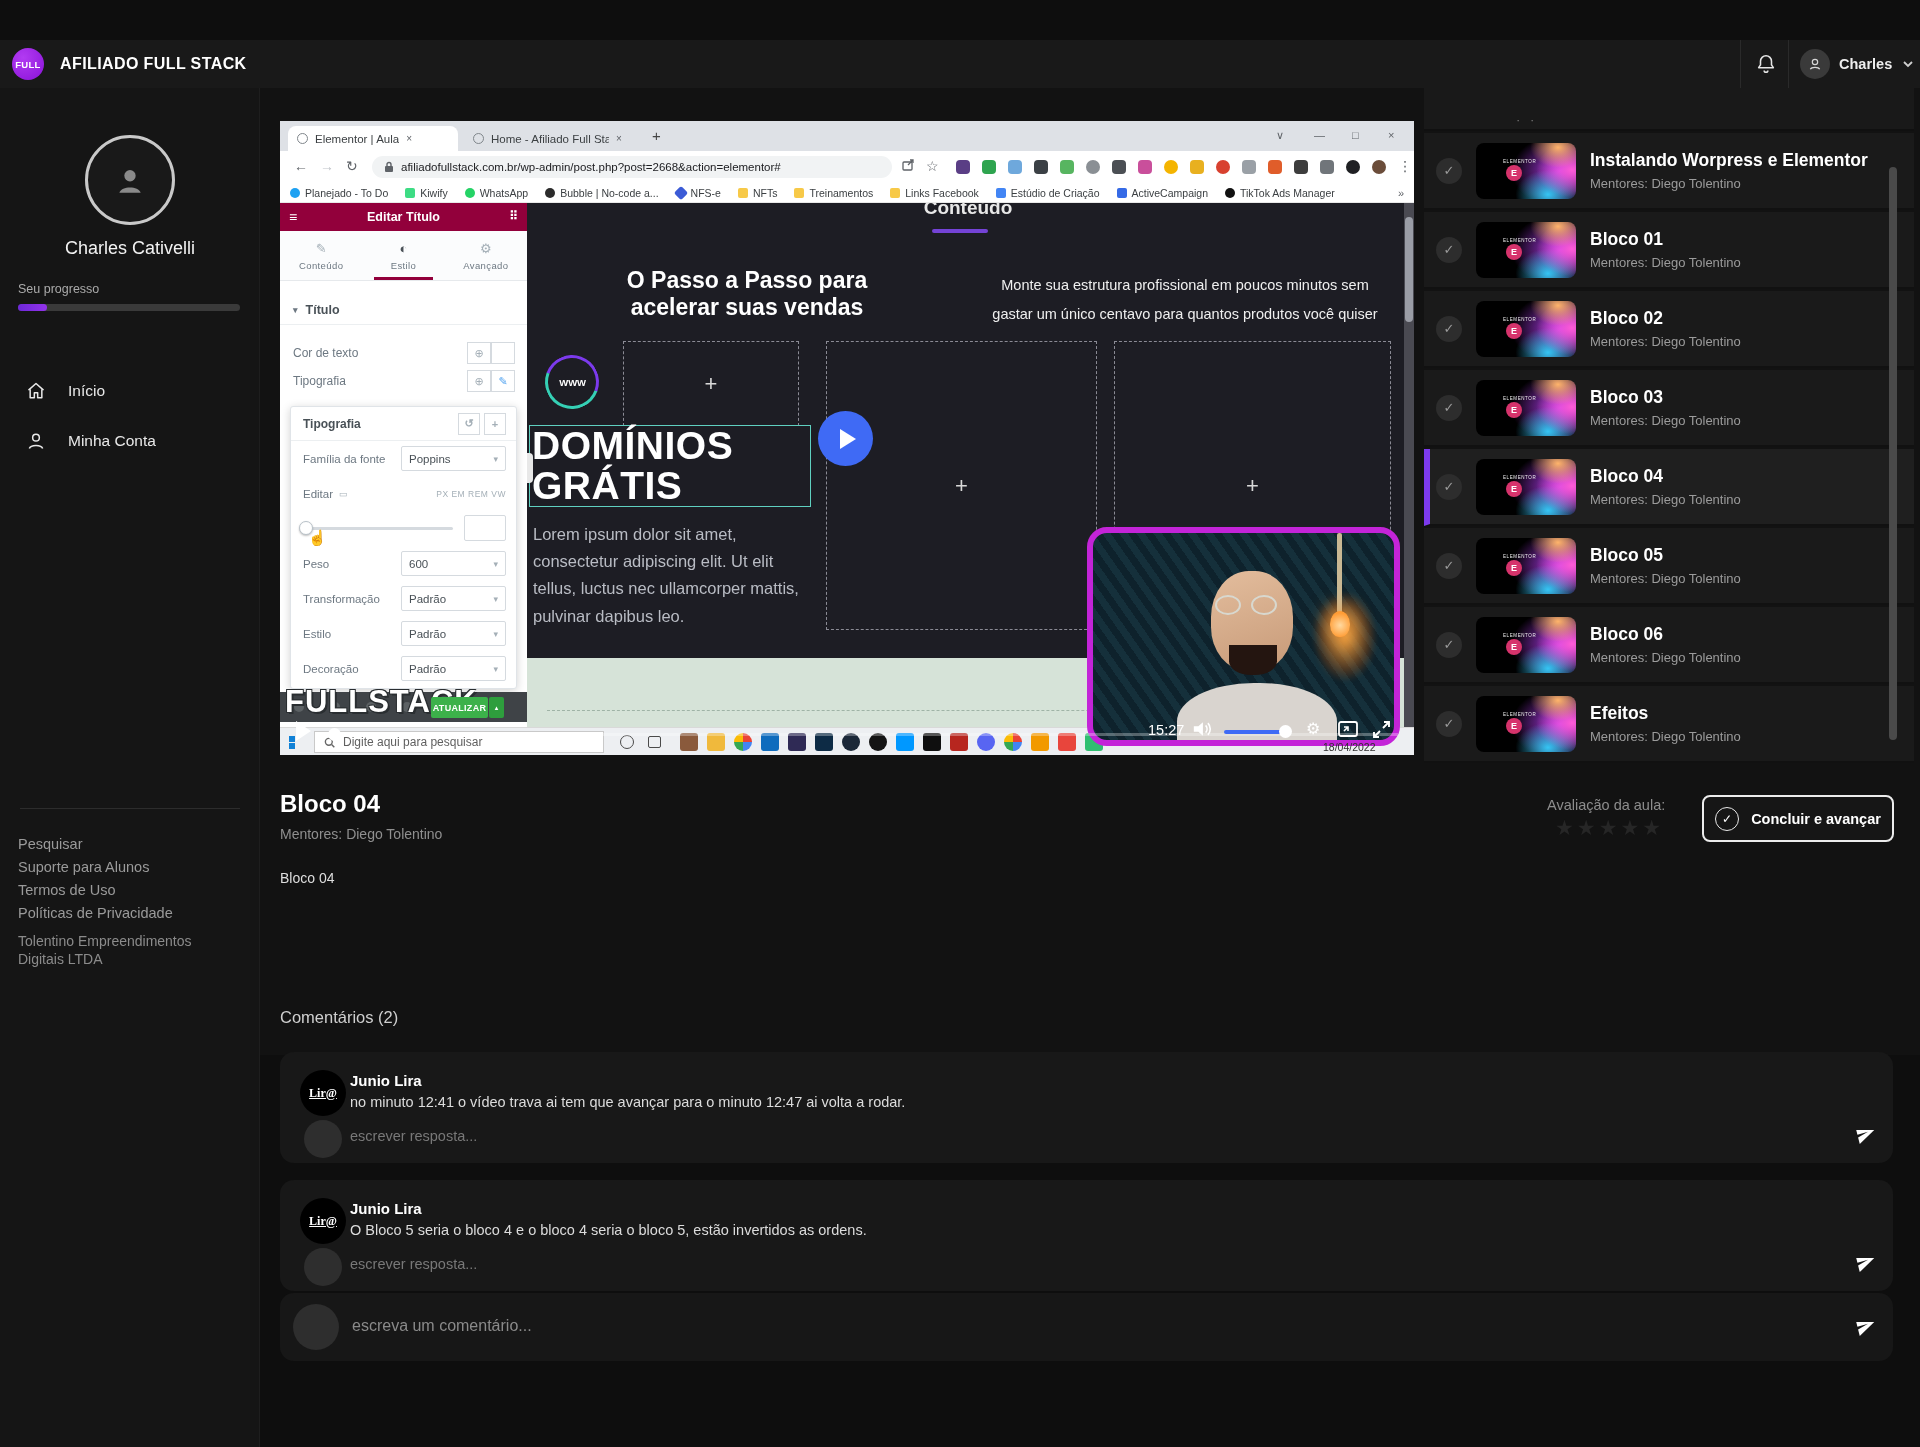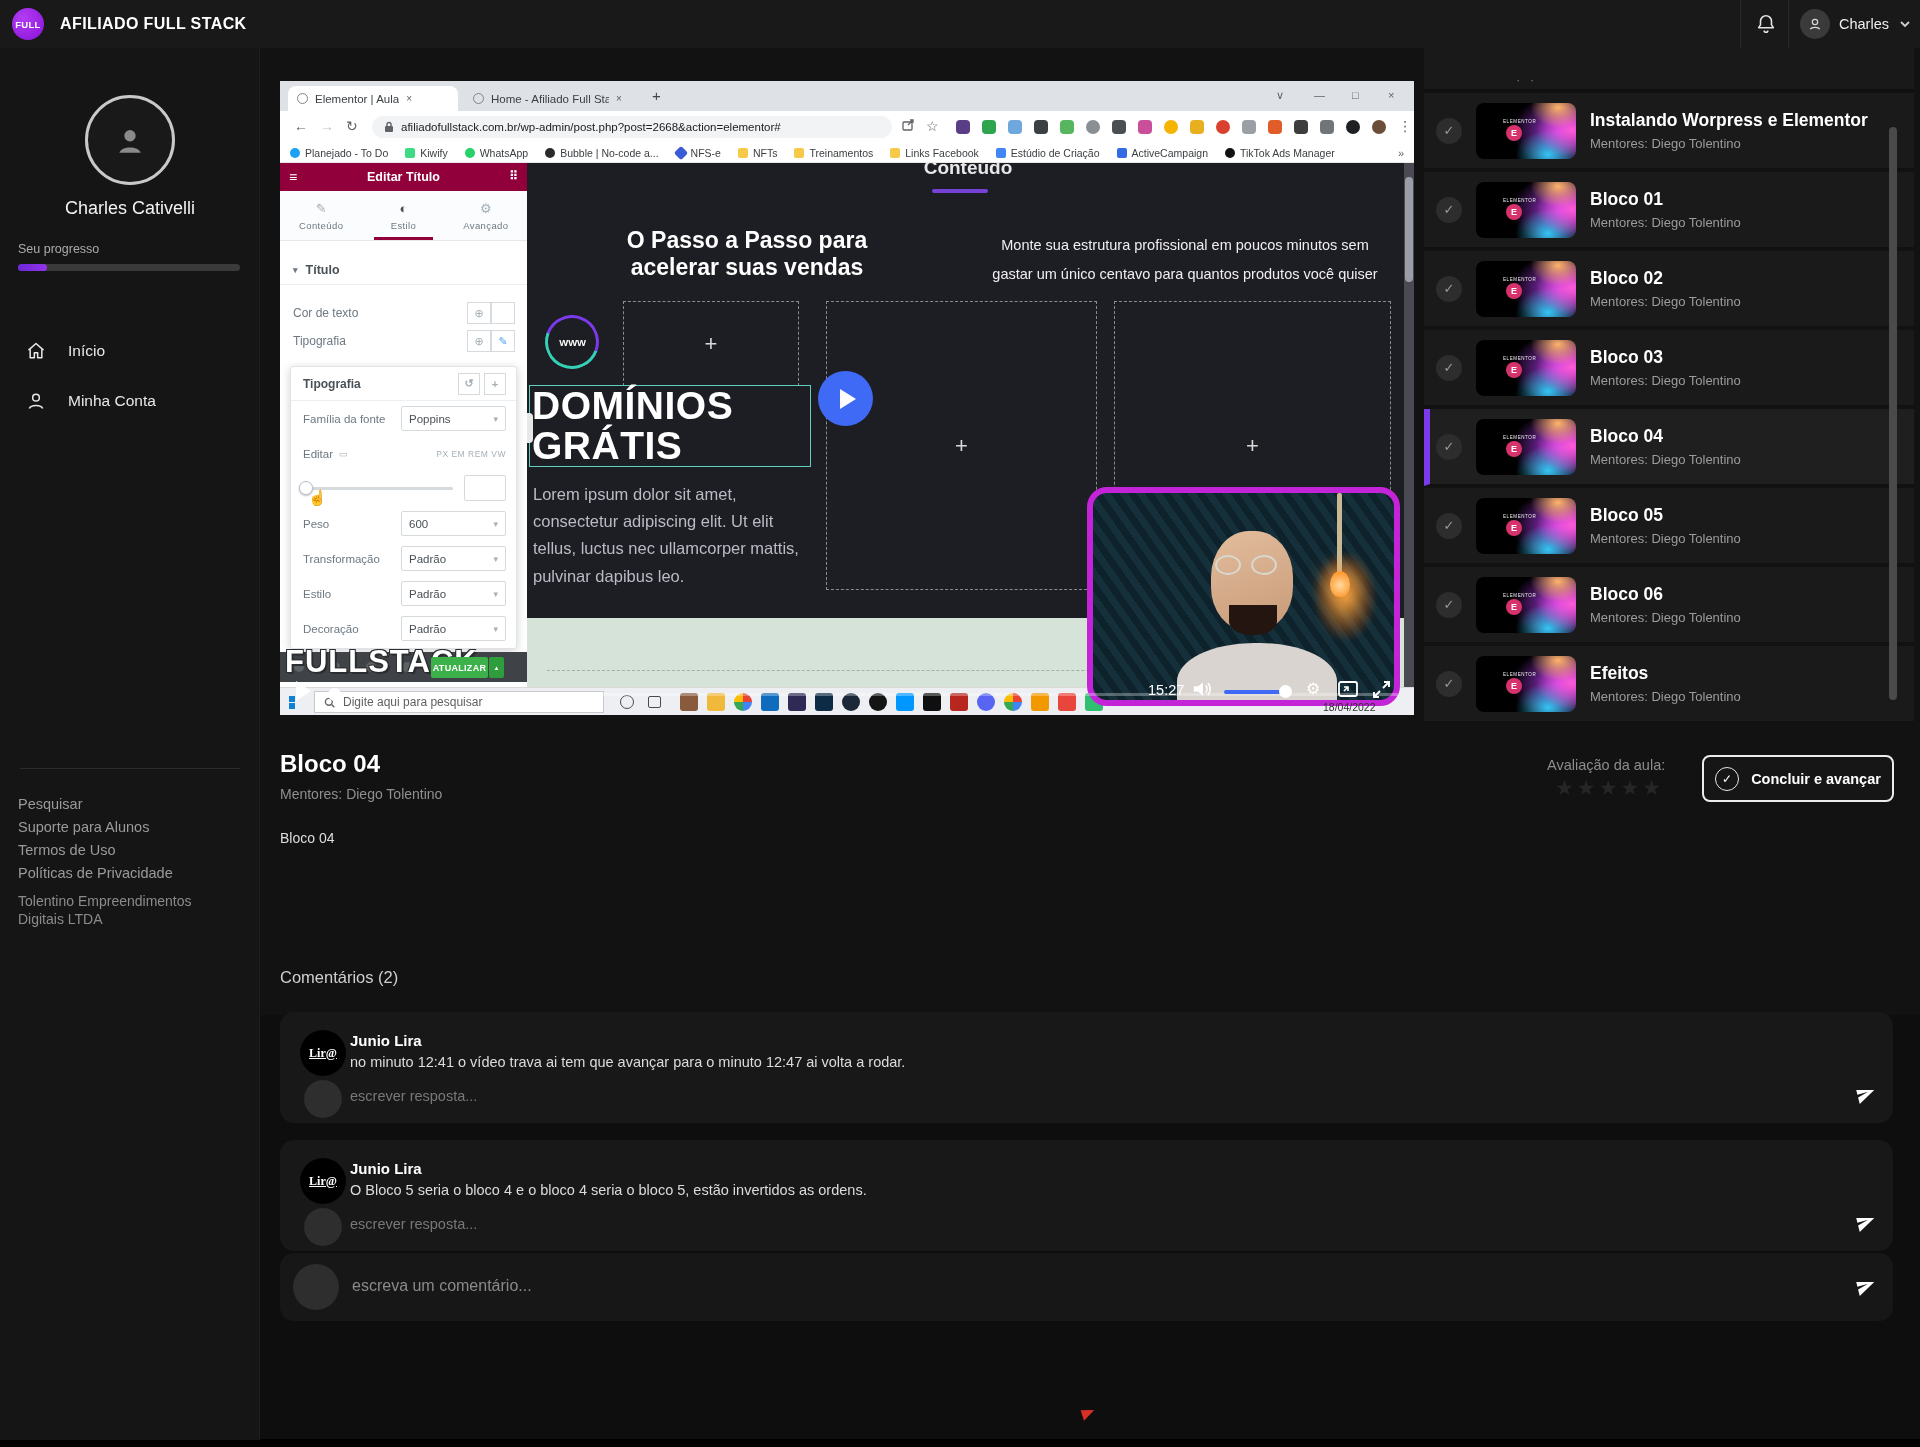--- a/index.html
+++ b/index.html
@@ -1,30 +1,30 @@
 <!DOCTYPE html>
 <html><head>
 <meta charset="utf-8">
 <style>
   * { margin:0; padding:0; box-sizing:border-box; }
   html,body { width:1920px; height:1447px; background:#0e0e0e; font-family:"Liberation Sans",sans-serif; overflow:hidden; }
-  #app { position:relative; width:1920px; height:1015px; background:#121212; }
+  #app { position:relative; width:1920px; height:1015px; background:#121212;margin-top:40px; }
 
   
   #topbar { position:absolute; left:0; top:0; width:1920px; height:48px; background:#191919; z-index:50; }
   .logo-circle { position:absolute; left:12px; top:8px; width:32px; height:32px; border-radius:50%; background:radial-gradient(circle at 35% 30%, #b23bf2, #8a12d8); color:#fff; font-size:9.5px; font-weight:800; display:flex; align-items:center; justify-content:center; letter-spacing:.3px; }
   .brand { position:absolute; left:60px; top:15px; color:#fff; font-size:16px; font-weight:800; letter-spacing:.4px; }
   .search-pill { position:absolute; left:284px; top:9px; width:430px; height:31px; background:#2b2b2b; border-radius:16px; display:flex; align-items:center; padding:0 14px; }
   .search-pill input { flex:1; background:transparent; border:none; outline:none; color:#cfcfcf; font-size:13.5px; font-family:inherit; }
   .search-pill input::placeholder { color:#8a8a8a; }
   .tb-sep { position:absolute; top:0; width:1px; height:48px; background:#2a2a2a; }
   .bell { position:absolute; left:1755px; top:13px; width:22px; height:22px; }
   .user-chip { position:absolute; left:1800px; top:9px; display:flex; align-items:center; gap:9px; }
   .user-avatar { width:30px; height:30px; border-radius:50%; background:#3a3a3a; display:flex; align-items:center; justify-content:center; }
-  .user-name { color:#eee; font-size:14.5px; font-weight:400; }
+  .user-name { color:#eee; font-size:14.5px; font-weight:700; }
 
   
   #sidebar { position:absolute; left:0; top:48px; width:260px; height:1392px; background:#151515; border-right:1px solid #1e1e1e; z-index:40; }
   .side-avatar { position:absolute; left:85px; top:47px; width:90px; height:90px; border-radius:50%; border:3px solid #c9c9c9; background:#191919; display:flex; align-items:center; justify-content:center; }
   .side-name { position:absolute; left:0; top:150px; width:260px; text-align:center; color:#f2f2f2; font-size:18px; }
   .progress-label { position:absolute; left:18px; top:194px; color:#ababab; font-size:12.5px; }
   .progress-track { position:absolute; left:18px; top:216px; width:222px; height:7px; border-radius:4px; background:#3a3a3a; }
   .progress-fill { height:7px; width:13%; border-radius:4px; background:linear-gradient(90deg,#6d28d9,#9333ea); }
   .side-item { position:absolute; left:0; width:260px; height:42px; display:flex; align-items:center; gap:22px; padding-left:26px; cursor:pointer; }
   .side-item .lbl { color:#e8e8e8; font-size:15.5px; }

